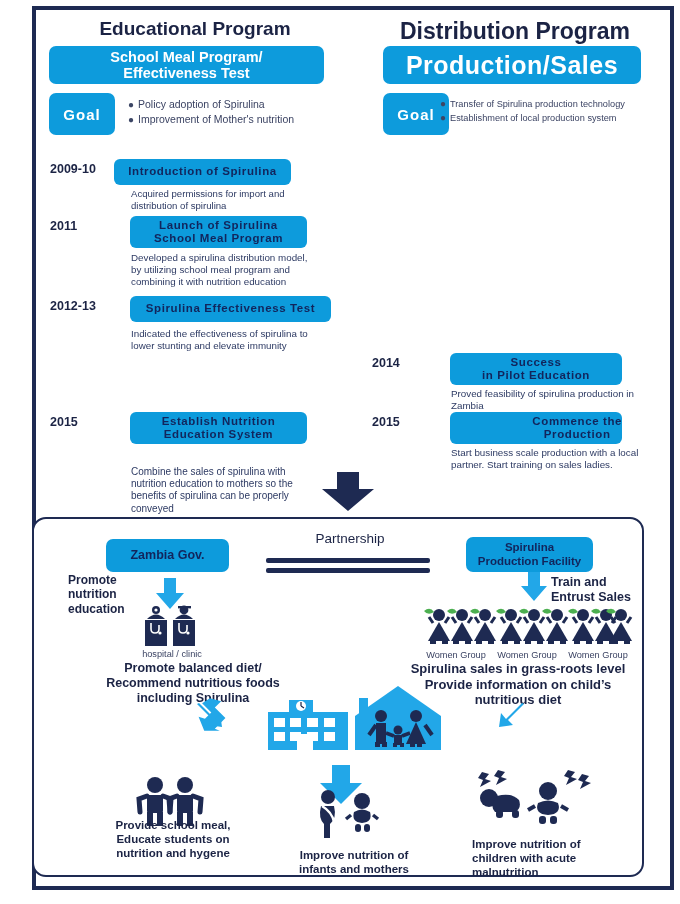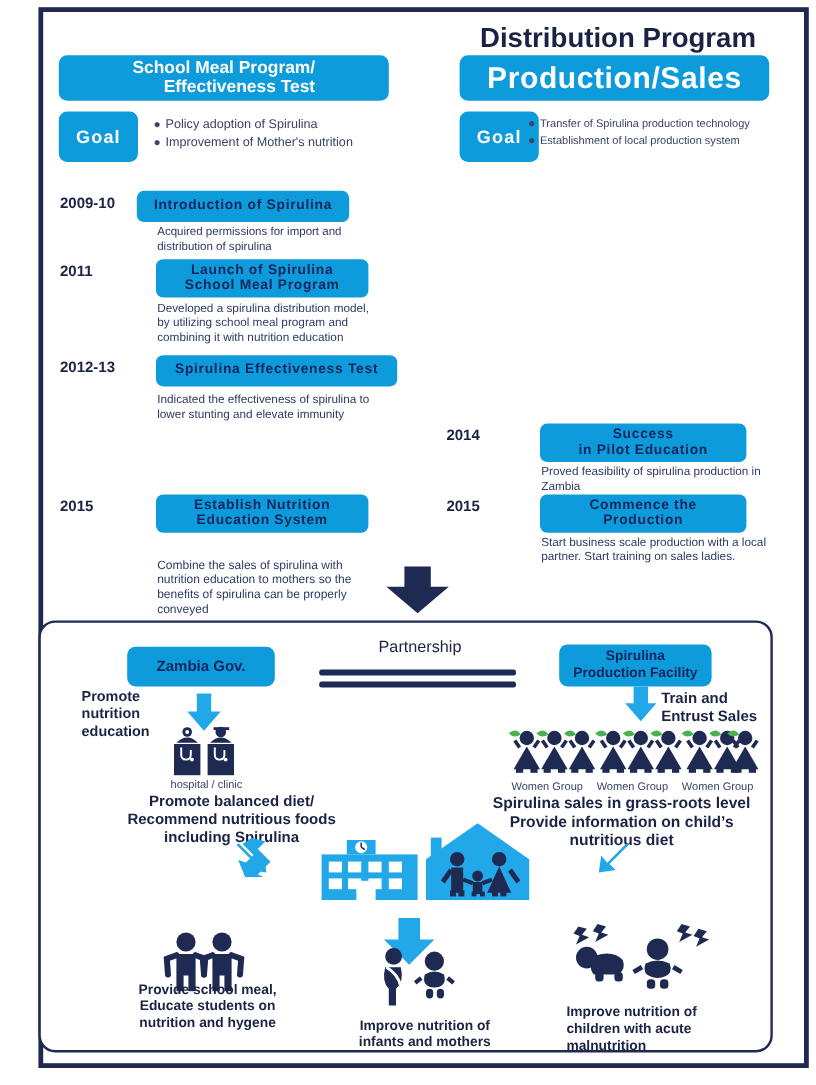--- a/index.html
+++ b/index.html
@@ -39,23 +39,24 @@
   .pbar{position:absolute;background:#1e2a52;border-radius:2px;}
   svg{display:block;overflow:visible;}
   .abs{position:absolute;}
 </style>
 </head>
 <body>
 
 <div id="page">
   <div class="frame"></div>
 
+  <div class="col-title" style="left:50px;top:18px;width:290px;font-size:19px;">Educational Program</div>
   <div class="col-title" style="left:370px;top:18px;width:290px;font-size:23px;">Distribution Program</div>
 
-  <div class="hdr-box" style="left:49px;top:46px;width:275px;height:38px;font-size:14.5px;text-align:right;">
+  <div class="hdr-box" style="left:49px;top:46px;width:275px;height:38px;font-size:14.5px;">
     <span style="display:block">
       <span style="display:block">School Meal Program/</span>
       <span style="display:block">Effectiveness Test</span>
     </span>
   </div>
   <div class="hdr-box" style="left:383px;top:46px;width:258px;height:38px;font-size:25px;letter-spacing:.5px;">Production/Sales</div>
 
   <div class="goal-box" style="left:49px;top:93px;width:66px;height:42px;font-size:15px;">Goal</div>
   <div class="goal-list" style="left:128px;top:98px;width:215px;font-size:10.5px;">
     <div><span class="bul">●</span><span>Policy adoption of Spirulina</span></div>
@@ -105,21 +106,21 @@
   <div class="year" style="left:372px;top:356px;">2014</div>
   <div class="tl-box" style="left:450px;top:353px;width:172px;height:32px;font-size:11.5px;">
     <span>
       <span style="display:block">Success</span>
       <span style="display:block">in Pilot Education</span>
     </span>
   </div>
   <div class="tl-desc" style="left:451px;top:388px;width:190px;font-size:9.8px;">Proved feasibility of spirulina production in Zambia</div>
 
   <div class="year" style="left:372px;top:415px;">2015</div>
-  <div class="tl-box" style="left:450px;top:412px;width:172px;height:32px;font-size:11.5px;">
+  <div class="tl-box" style="left:450px;top:412px;width:172px;height:32px;font-size:11.5px;justify-content:flex-end;">
     <span>
       <span style="display:block">Commence the</span>
       <span style="display:block">Production</span>
     </span>
   </div>
   <div class="tl-desc" style="left:451px;top:447px;width:192px;font-size:9.8px;">Start business scale production with a local partner. Start training on sales ladies.</div>
 
   <div class="bigarrow" style="left:320px;top:472px;">
     <svg width="56" height="40" viewBox="0 0 56 40">
       <polygon points="17,0 39,0 39,17 54,17 28,39 2,17 17,17" fill="#1e2a52"></polygon>

